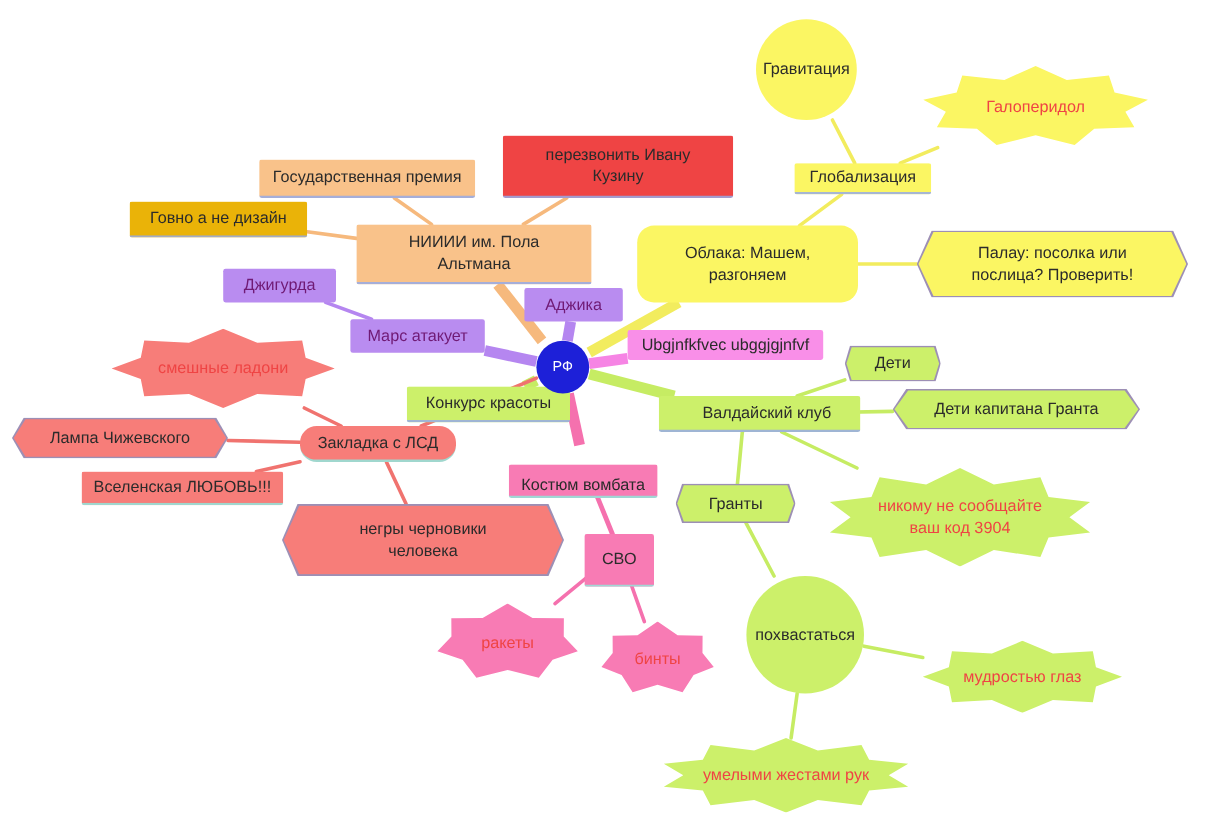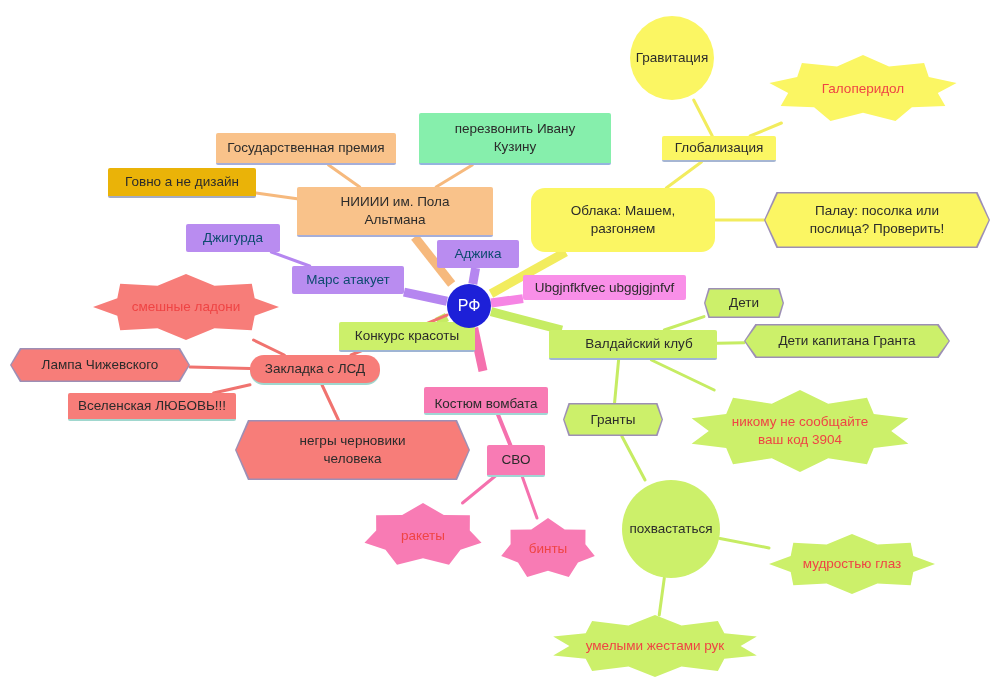--- a/index.html
+++ b/index.html
@@ -32,25 +32,25 @@
   
   .circle{border-radius:50%;}
   .hexwrap{position:absolute;z-index:5;}
   .hexwrap .hexborder{position:absolute;inset:0;clip-path:polygon(5.5% 0,94.5% 0,100% 50%,94.5% 100%,5.5% 100%,0 50%);background:#9d8fb5;}
   .hexwrap .hexfill{position:absolute;inset:1.4px;clip-path:polygon(5.6% 0,94.4% 0,100% 50%,94.4% 100%,5.6% 100%,0 50%);}
   .hexwrap .lbl{position:absolute;inset:0;display:flex;align-items:center;justify-content:center;text-align:center;line-height:1.32;font-size:13.5px;color:#2b2b2b;white-space:pre-line;}
   
   .starwrap{position:absolute;z-index:5;}
   .starwrap svg{position:absolute;left:0;top:0;}
   .starwrap .lbl{position:absolute;inset:0;display:flex;align-items:center;justify-content:center;text-align:center;line-height:1.32;font-size:13.5px;color:#ef4444;white-space:pre-line;}
-  .white-text{color:#0c4a6e;}
+  .white-text{color:#701a75;}
   .center-node{
     border-radius:50%;
     color:#ffffff;
-    font-size:16px;
+    font-size:12px;
     z-index:9;
     box-shadow:0 0 0 0 rgba(0,0,0,0);
   }
 </style>
 </head>
 <body>
 
 <div id="stage">
   <svg id="edges">
       <line x1="451.6808510638298" y1="284" x2="414.6808510638298" y2="237" stroke="#f6b97d" stroke-width="9" stroke-linecap="butt"></line>
@@ -95,21 +95,21 @@
       </div>
       <div class="node rect ul" style="left: 662px; top: 136px; width: 114px; height: 26px; background: rgb(251, 246, 99);"><span class="lbl">Глобализация</span></div>
       <div class="node round" style="left: 531px; top: 188px; width: 184px; height: 64px; background: rgb(251, 246, 99);"><span class="lbl">Облака: Машем,
 разгоняем</span></div>
       <div class="hexwrap" style="left: 764px; top: 192px; width: 226px; height: 56px;">
         <div class="hexborder"></div>
         <div class="hexfill" style="background: rgb(251, 246, 99);"></div>
         <span class="lbl">Палау: посолка или
 послица? Проверить!</span>
       </div>
-      <div class="node rect ul" style="left: 419px; top: 113px; width: 192px; height: 52px; background: #86efac;"><span class="lbl">перезвонить Ивану
+      <div class="node rect ul" style="left: 419px; top: 113px; width: 192px; height: 52px; background: #ef4444;"><span class="lbl">перезвонить Ивану
 Кузину</span></div>
       <div class="node rect ul" style="left: 216px; top: 133px; width: 180px; height: 32px; background: rgb(249, 194, 138);"><span class="lbl">Государственная премия</span></div>
       <div class="node rect ul" style="left: 108px; top: 168px; width: 148px; height: 30px; background: #eab308;"><span class="lbl">Говно а не дизайн</span></div>
       <div class="node rect ul" style="left: 297px; top: 187px; width: 196px; height: 50px; background: rgb(249, 194, 138);"><span class="lbl">НИИИИ им. Пола
 Альтмана</span></div>
       <div class="node rect" style="left: 186px; top: 224px; width: 94px; height: 28px; background: rgb(185, 140, 240);"><span class="lbl white-text">Джигурда</span></div>
       <div class="node rect" style="left: 437px; top: 240px; width: 82px; height: 28px; background: rgb(185, 140, 240);"><span class="lbl white-text">Аджика</span></div>
       <div class="node rect" style="left: 292px; top: 266px; width: 112px; height: 28px; background: rgb(185, 140, 240);"><span class="lbl white-text">Марс атакует</span></div>
       <div class="node rect" style="left: 523px; top: 275px; width: 163px; height: 25px; background: rgb(249, 143, 232);"><span class="lbl">Ubgjnfkfvec ubggjgjnfvf</span></div>
       <div class="hexwrap" style="left: 704px; top: 288px; width: 80px; height: 30px;">
@@ -137,21 +137,21 @@
       </div>
       <div class="node rect ul-teal" style="left: 250px; top: 355px; width: 130px; height: 30px; background: rgb(247, 125, 121); border-radius: 14px;"><span class="lbl">Закладка с ЛСД</span></div>
       <div class="node rect ul-teal" style="left: 68px; top: 393px; width: 168px; height: 28px; background: rgb(247, 125, 121);"><span class="lbl">Вселенская ЛЮБОВЬ!!!</span></div>
       <div class="hexwrap" style="left: 235px; top: 420px; width: 235px; height: 60px;">
         <div class="hexborder"></div>
         <div class="hexfill" style="background: rgb(247, 125, 121);"></div>
         <span class="lbl">негры черновики
 человека</span>
       </div>
       <div class="node rect ul-teal" style="left: 424px; top: 387px; width: 124px; height: 28px; background: rgb(248, 123, 180); align-items: flex-end;"><span class="lbl">Костюм вомбата</span></div>
-      <div class="node rect ul-teal" style="left: 487px; top: 445px; width: 58px; height: 32px; background: rgb(248, 123, 180);"><span class="lbl">СВО</span></div>
+      <div class="node rect ul-teal" style="left: 487px; top: 445px; width: 58px; height: 44px; background: rgb(248, 123, 180);"><span class="lbl">СВО</span></div>
       <div class="starwrap" style="left: 363px; top: 503px; width: 120px; height: 65px;">
         <svg width="120" height="65">
           <polygon points="60.0,0.0 80.8,12.0 106.9,12.2 106.8,27.4 118.5,39.7 97.5,46.7 86.0,61.8 60.0,55.3 34.0,61.8 22.5,46.7 1.5,39.7 13.2,27.4 13.1,12.2 39.2,12.0" fill="#f87bb4"></polygon>
         </svg>
         <span class="lbl">ракеты</span>
       </div>
       <div class="starwrap" style="left: 500px; top: 518px; width: 96px; height: 62px;">
         <svg width="96" height="62">
           <polygon points="48.0,0.0 64.7,11.4 85.5,11.7 85.4,26.2 94.8,37.9 78.0,44.5 68.8,58.9 48.0,52.7 27.2,58.9 18.0,44.5 1.2,37.9 10.6,26.2 10.5,11.7 31.3,11.4" fill="#f87bb4"></polygon>
         </svg>

